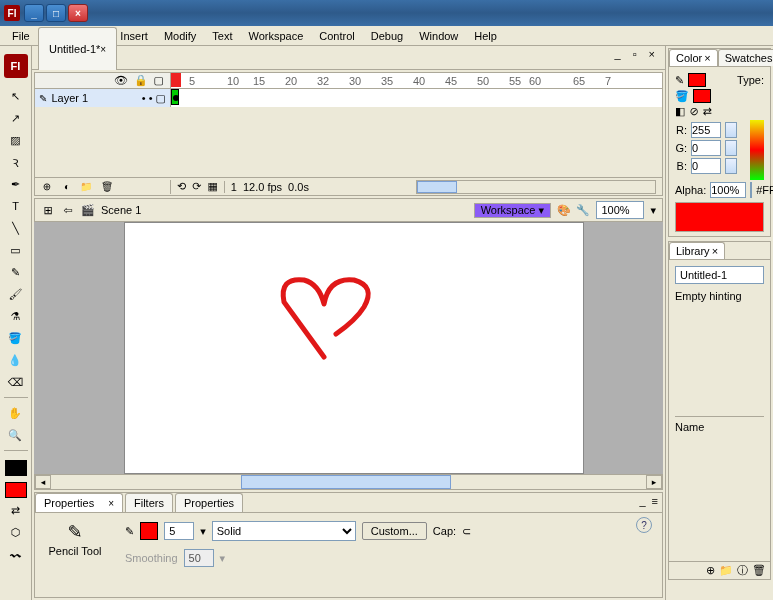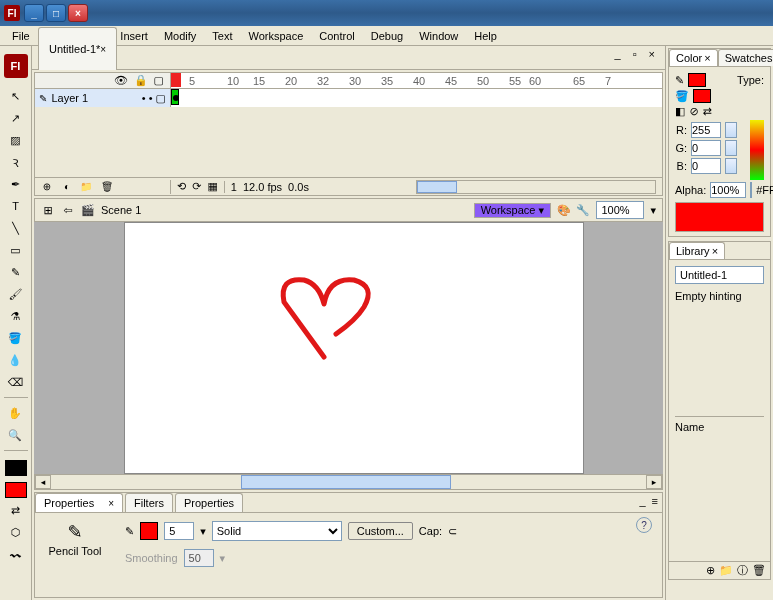--- a/index.html
+++ b/index.html
@@ -283,21 +283,21 @@
         <div class="tool-sect">
           <span class="pic">✎</span>
           <span style="text-align:center">Pencil Tool</span>
         </div>
         <div class="fields">
           <div class="row">
             <span>✎</span>
             <div class="mini-swatch"></div>
             <input type="text" style="width: 30px;" value="5">
             <span>▾</span>
-            <select style="width:130px"><option>Solid</option></select>
+            <select style="width:144px"><option>Solid</option></select>
             <span class="btn">Custom...</span>
             <span>Cap:</span>
             <span>⊂</span>
           </div>
           <div class="row dis">
             <span>Smoothing</span>
             <input type="text" style="width: 30px; background: rgb(238, 238, 238);" disabled="" value="50">
             <span>▾</span>
           </div>
         </div>

